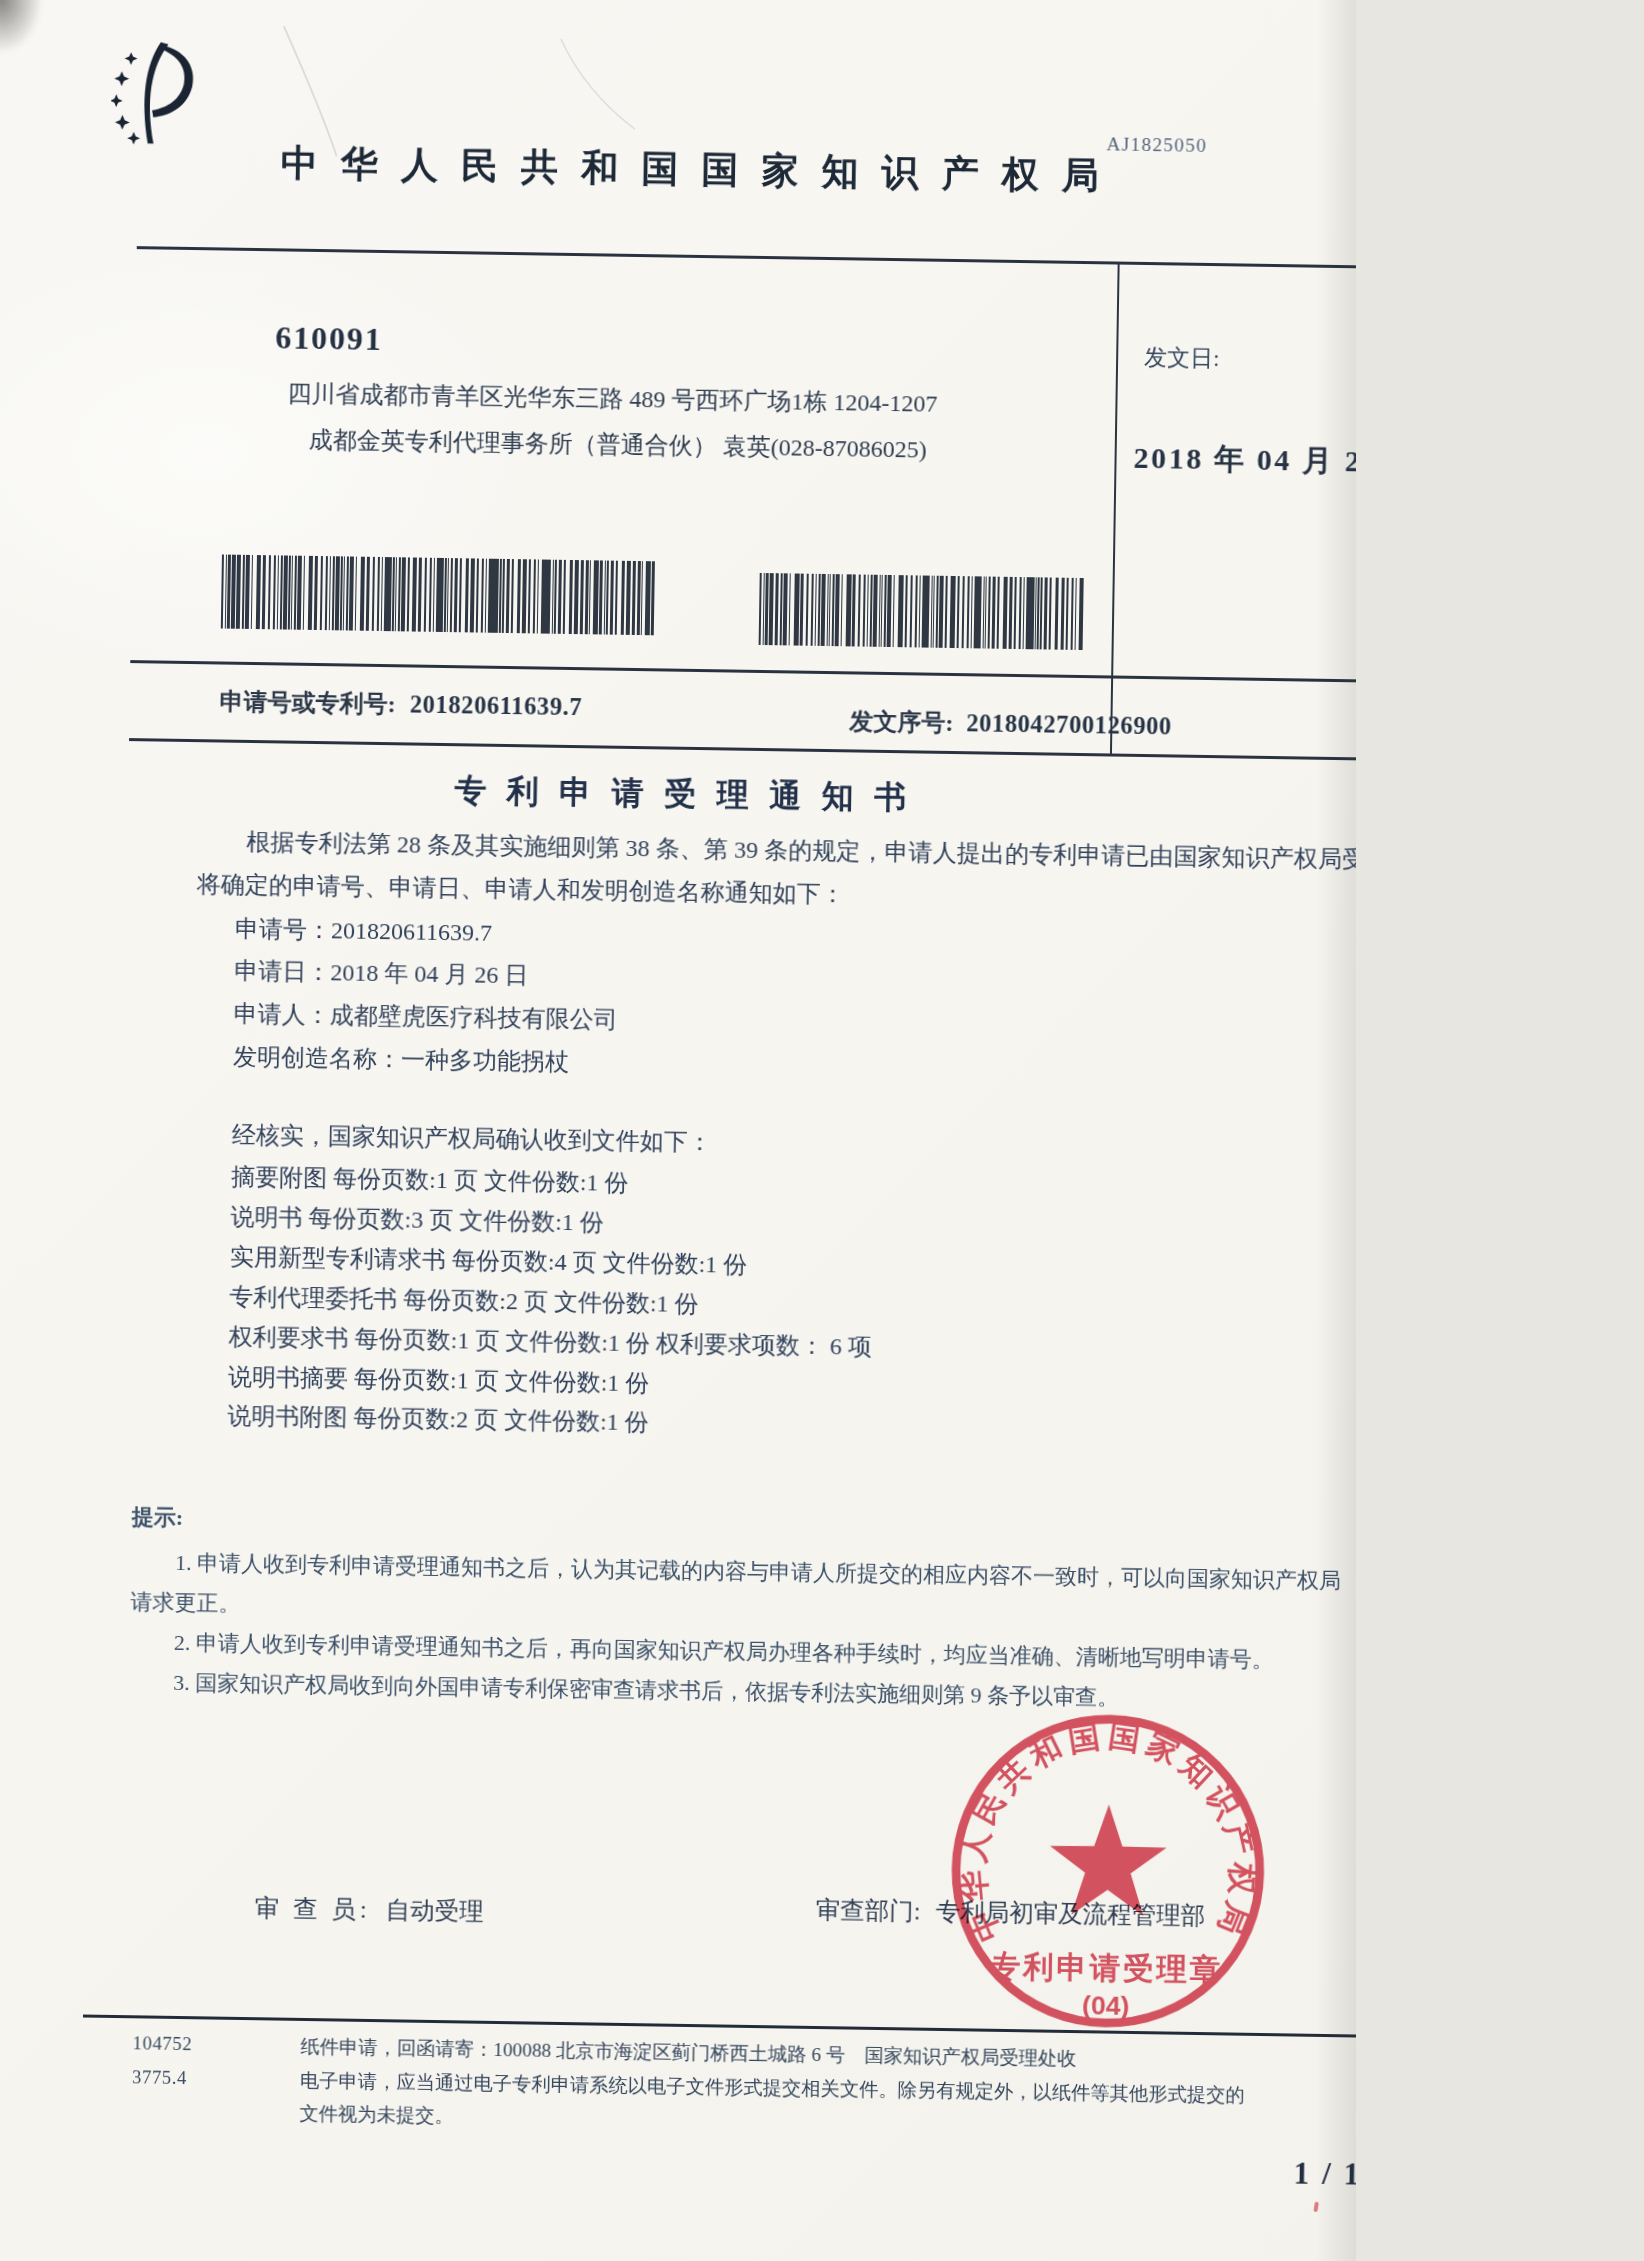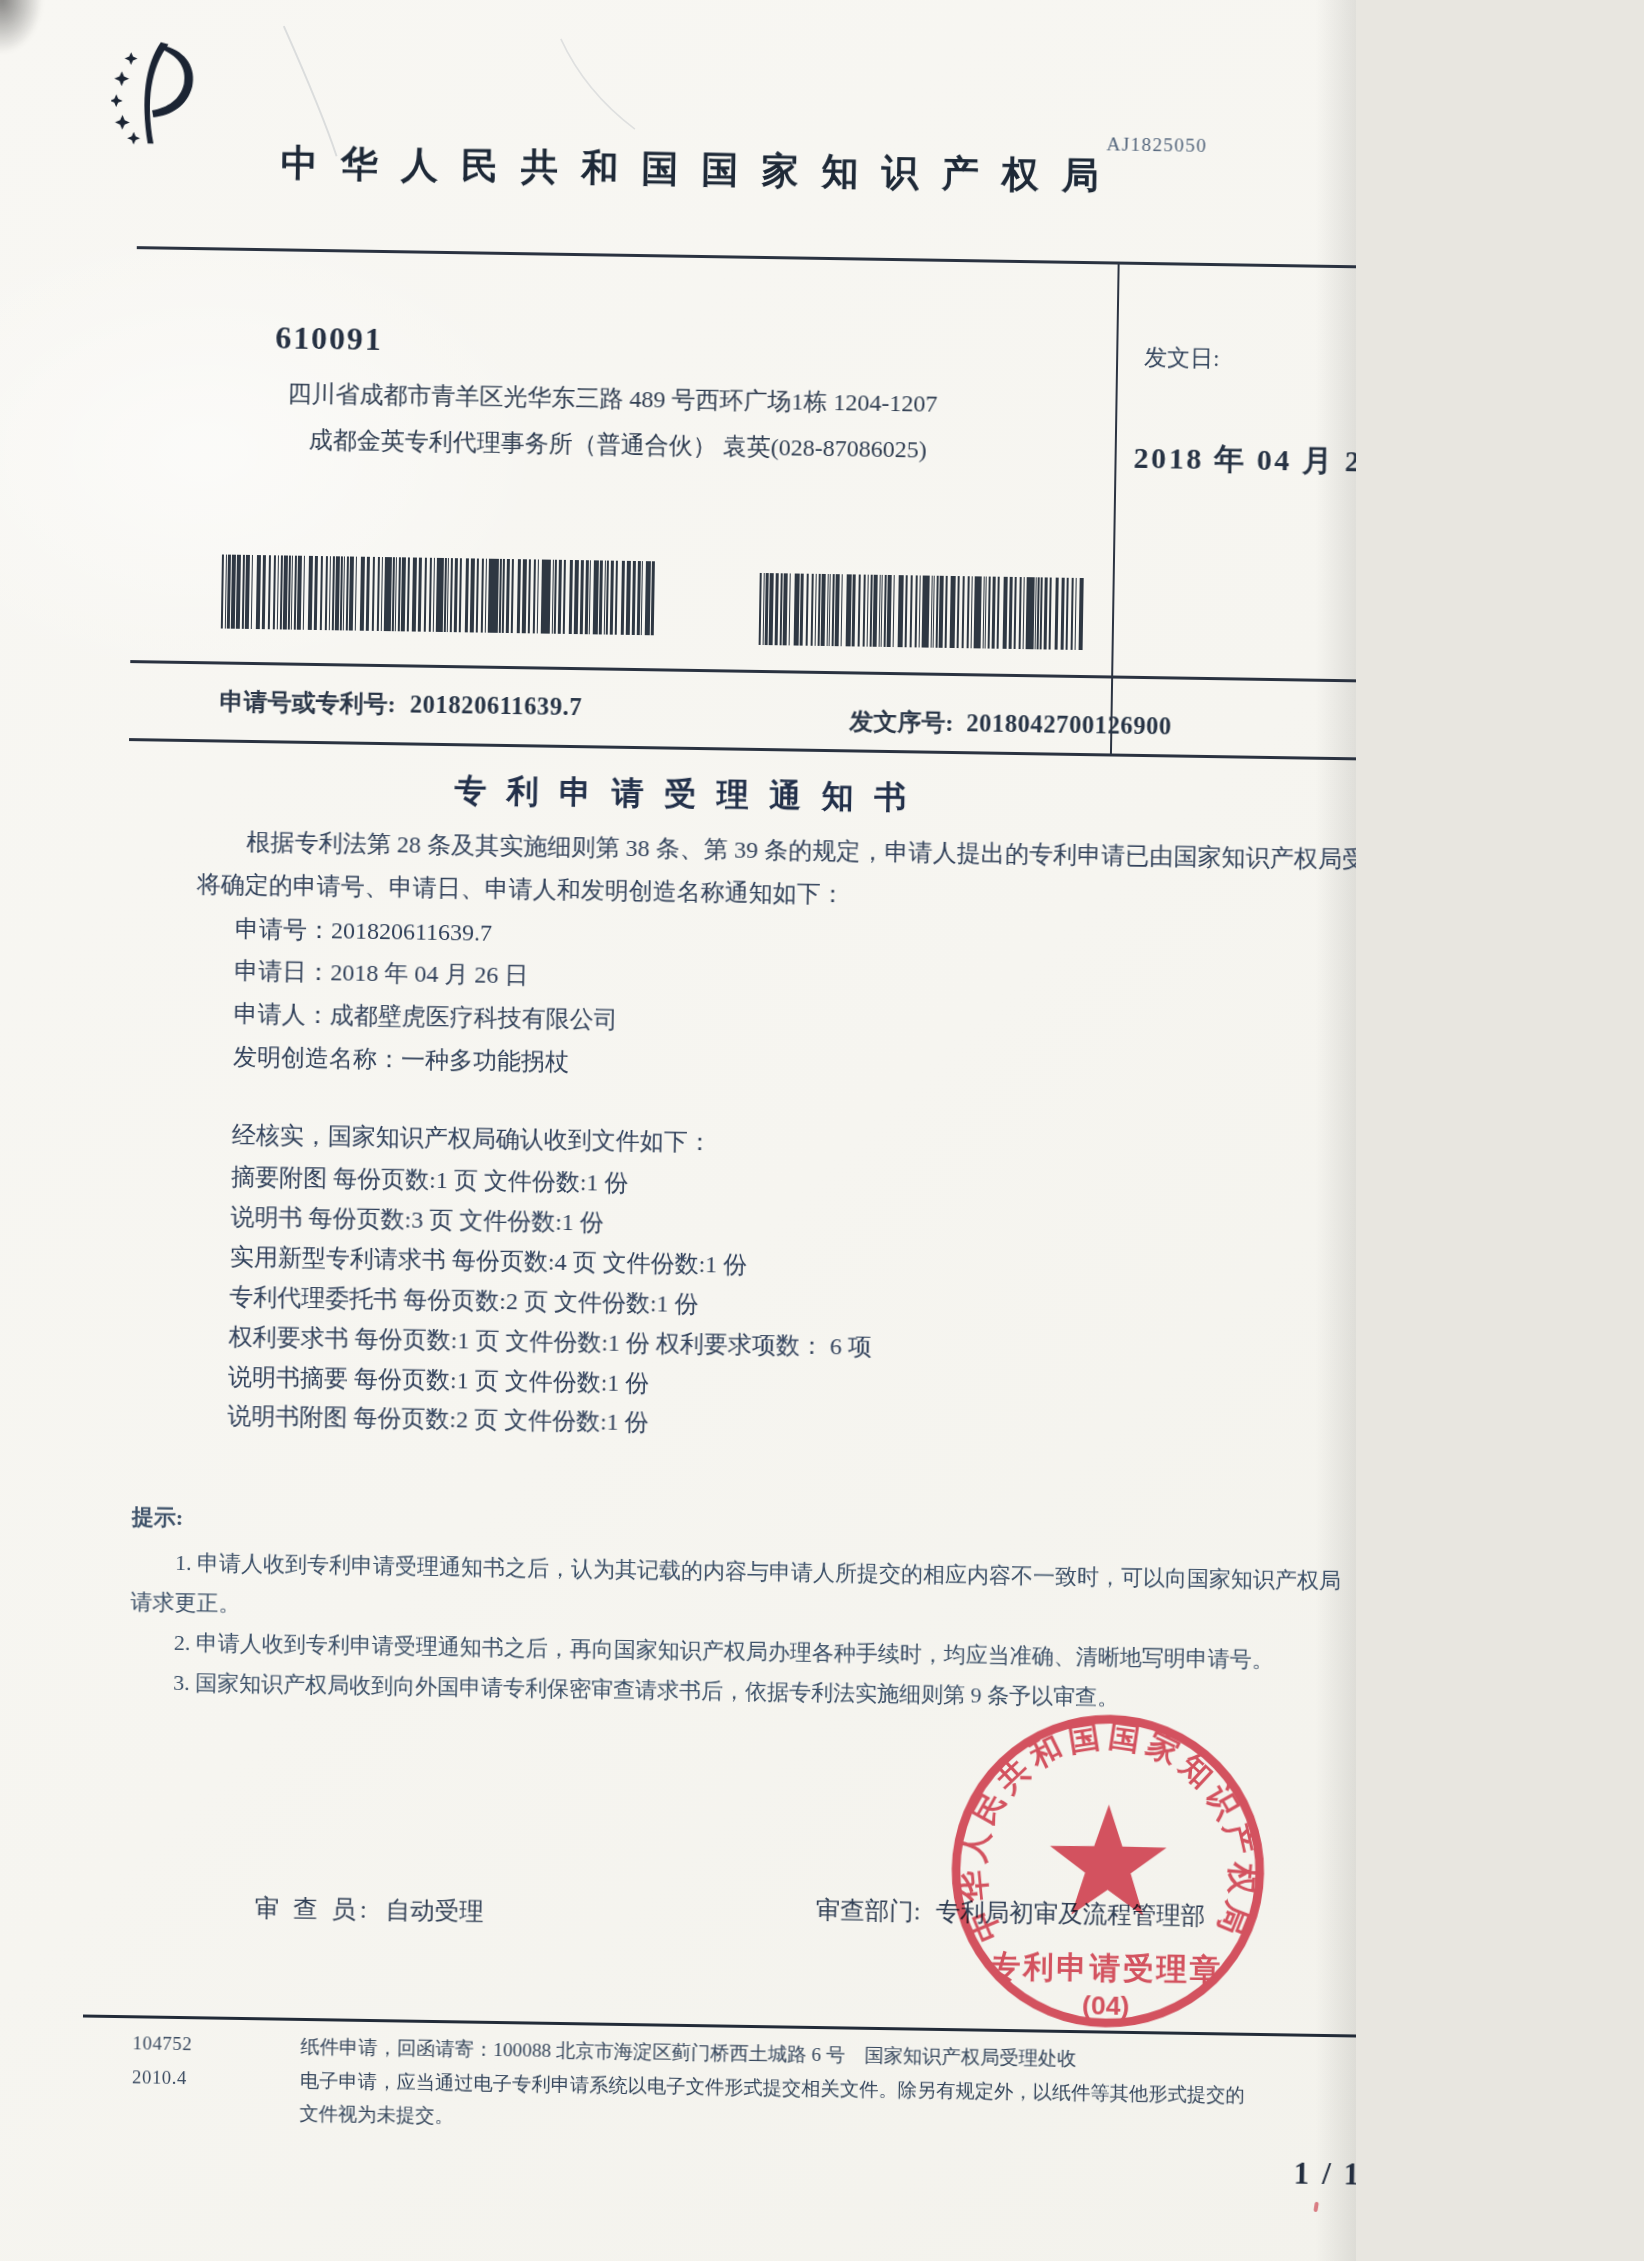--- a/index.html
+++ b/index.html
@@ -149,21 +149,21 @@
       <text fill="#cf3f4e" font-size="47" font-weight="bold" letter-spacing="9" font-family="Liberation Sans, DejaVu Sans, sans-serif">
         <textPath href="#sealArc">中华人民共和国国家知识产权局</textPath>
       </text>
       <polygon fill="#cf3f4e" points="250,150 271.2,212.9 337.5,213.6 284.2,253.1 304.1,316.4 250,278 195.9,316.4 215.8,253.1 162.5,213.6 228.8,212.9"></polygon>
       <text x="250" y="412" text-anchor="middle" fill="#cf3f4e" font-size="46" font-weight="bold" letter-spacing="4" font-family="Liberation Sans, DejaVu Sans, sans-serif">专利申请受理章</text>
       <text x="250" y="466" text-anchor="middle" fill="#cf3f4e" font-size="40" font-weight="bold" font-family="Liberation Sans, DejaVu Sans, sans-serif">(04)</text>
     </svg>
 
     <div class="rule" style="left:97px;top:2026px;width:1381px;height:3.2px;background:#222b38;"></div>
     <div class="abs footer-code" style="left:147px;top:2043px;">104752</div>
-    <div class="abs footer-code" style="left:147px;top:2077px;">2010.4</div>
+    <div class="abs footer-code" style="left:147px;top:2077px;">3775.4</div>
     <div class="abs footer-text" style="left:315px;top:2041px;">纸件申请，回函请寄：100088 北京市海淀区蓟门桥西土城路 6 号　国家知识产权局受理处收</div>
     <div class="abs footer-text" style="left:315px;top:2075px;">电子申请，应当通过电子专利申请系统以电子文件形式提交相关文件。除另有规定外，以纸件等其他形式提交的</div>
     <div class="abs footer-text" style="left:315px;top:2108px;">文件视为未提交。</div>
 
     <div class="abs pagenum" style="left:1310px;top:2148px;">1 / 1</div>
     <div style="position:absolute;left:1331px;top:2194px;width:3.9px;height:10.3px;background:rgba(203,62,74,.65);transform:rotate(8deg);border-radius:1.9px;"></div>
 
   </div>
 </div>
 

